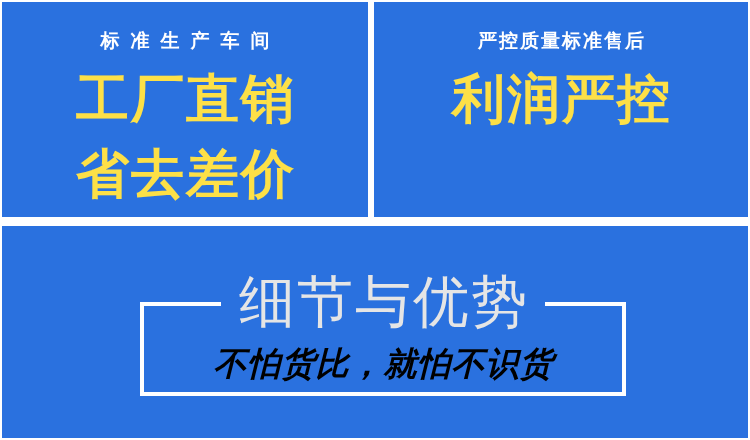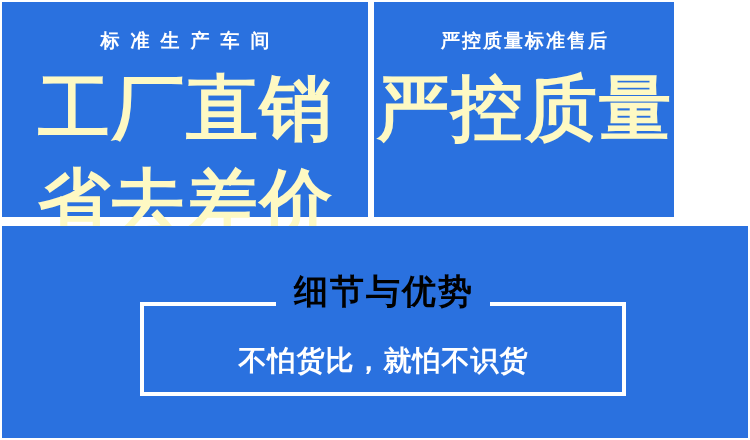--- a/index.html
+++ b/index.html
@@ -27,21 +27,21 @@
   #panel-left {
     left: 2px;
     top: 2px;
     width: 366px;
     height: 215px;
   }
   
   #panel-right {
     left: 374px;
     top: 2px;
-    width: 300px;
+    width: 374px;
     height: 215px;
   }
   
   #panel-bottom {
     left: 2px;
     top: 226px;
     width: 746px;
     height: 212px;
   }
 
@@ -68,22 +68,22 @@
     letter-spacing: 11px;
     text-indent: 11px;
   }
   #eyebrow-right {
     margin-top: 29px;
     letter-spacing: 2px;
     text-indent: 2px;
   }
 
   .headline {
-    color: #fef9c3;
-    font-size: 72px;
+    color: #fde047;
+    font-size: 53px;
     font-weight: 700;
     line-height: 1;
     white-space: nowrap;
     letter-spacing: 2px;
     text-indent: 2px;
   }
   .headline-1 { margin-top: 22px; }
   .headline-2 { margin-top: 22px; }
 
   
@@ -100,63 +100,64 @@
   #feature-title-wrap {
     position: absolute;
     left: 50%;
     top: -32px;
     transform: translateX(-50%);
     padding: 0 16px;
     background: #2a71df;
     z-index: 2;
   }
   #feature-title {
-    color: #000000;
-    font-size: 34px;
-    font-weight: 700;
+    color: #e5e5e5;
+    font-size: 56px;
+    font-weight: 400;
     line-height: 1;
     white-space: nowrap;
     letter-spacing: 2px;
     text-indent: 2px;
   }
 
   #feature-subtitle-wrap {
     position: absolute;
     left: 50%;
     top: 41px;
     transform: translateX(-50%);
     z-index: 2;
   }
   #feature-subtitle {
-    color: #ffffff;
-    font-size: 28px;
+    color: #000000;
+    font-size: 33px;
     font-weight: 700;
     line-height: 1;
     white-space: nowrap;
     letter-spacing: 1px;
     text-indent: 1px;
+    font-style: italic;
   }
 </style>
 </head>
 <body>
 
 <div id="banner">
 
   <div class="panel" id="panel-left">
     <div class="panel-inner">
       <div class="eyebrow" id="eyebrow-left">标准生产车间</div>
       <div class="headline headline-1">工厂直销</div>
       <div class="headline headline-2">省去差价</div>
     </div>
   </div>
 
   <div class="panel" id="panel-right">
     <div class="panel-inner">
       <div class="eyebrow" id="eyebrow-right">严控质量标准售后</div>
-      <div class="headline headline-2">严控质量</div>
+      <div class="headline headline-2">利润严控</div>
     </div>
   </div>
 
   <div class="panel" id="panel-bottom">
     <div id="feature-box">
       <div id="feature-title-wrap">
         <div id="feature-title">细节与优势</div>
       </div>
       <div id="feature-subtitle-wrap">
         <div id="feature-subtitle">不怕货比，就怕不识货</div>

